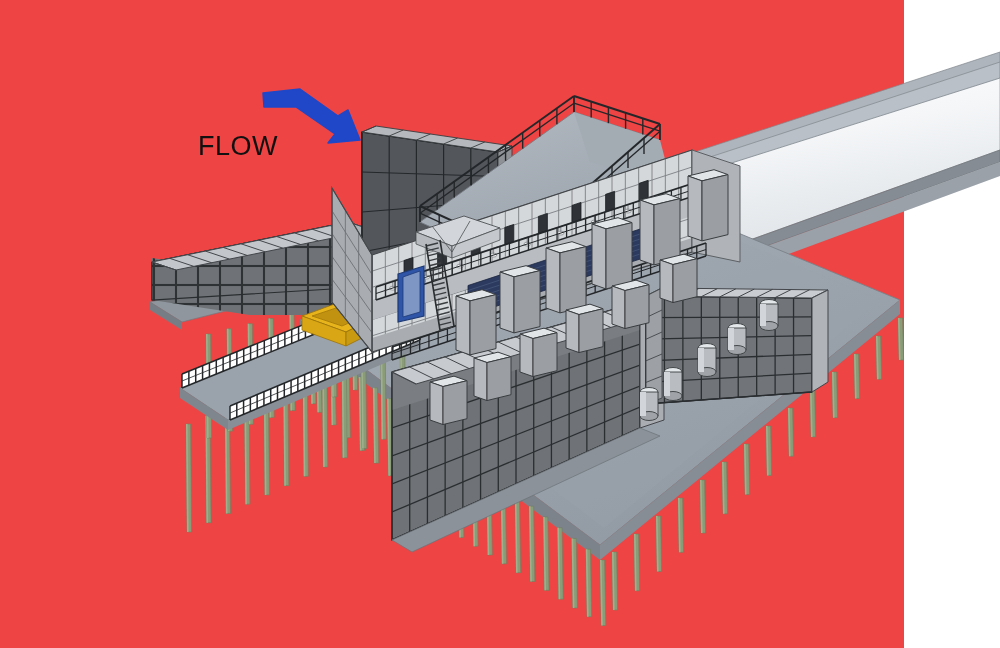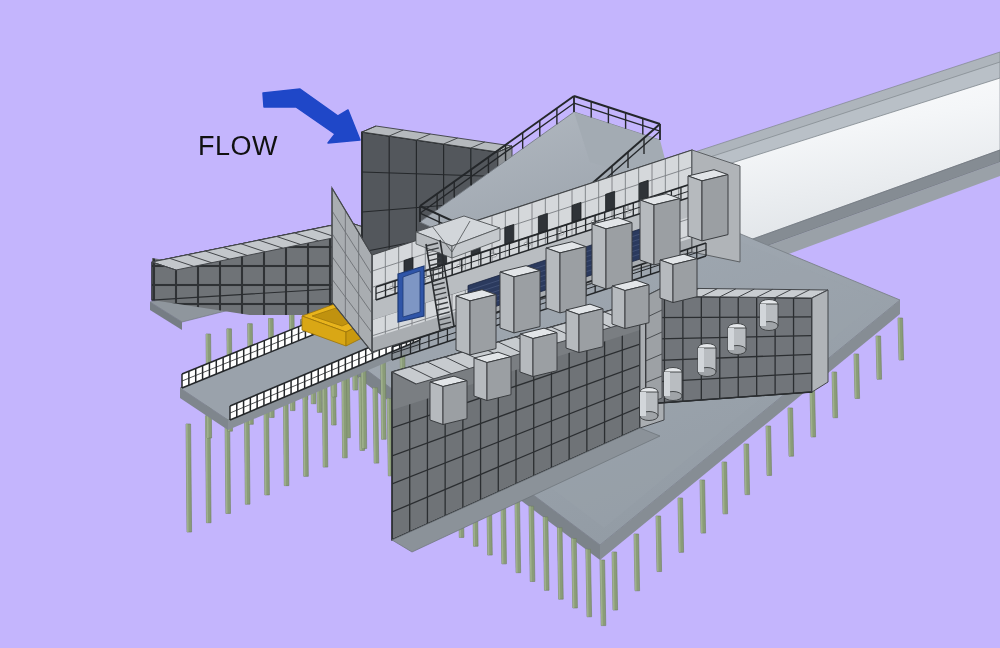--- a/index.html
+++ b/index.html
@@ -1,18 +1,18 @@
 <!DOCTYPE html>
 <html><head>
 <meta charset="utf-8">
 <style>
   html,body{margin:0;padding:0;background:#fff;}
   body{width:1000px;height:648px;overflow:hidden;
        font-family:"Liberation Sans",sans-serif;}
-  #stage{position:relative;width:1000px;height:648px;background:#c4b5fd;text-decoration:underline;}
+  #stage{position:relative;width:904px;height:648px;background:#ef4444;text-decoration:underline;}
   svg.scene{position:absolute;left:0;top:0;width:1000px;height:648px;display:block;}
   .flow-label{position:absolute;font-family:"Liberation Sans",sans-serif;
     font-size:27px;color:#111111;letter-spacing:0.5px;white-space:nowrap;}
 </style>
 </head>
 <body>
 
 <div id="stage">
 
   <svg class="scene" viewBox="0 0 1000 648">

